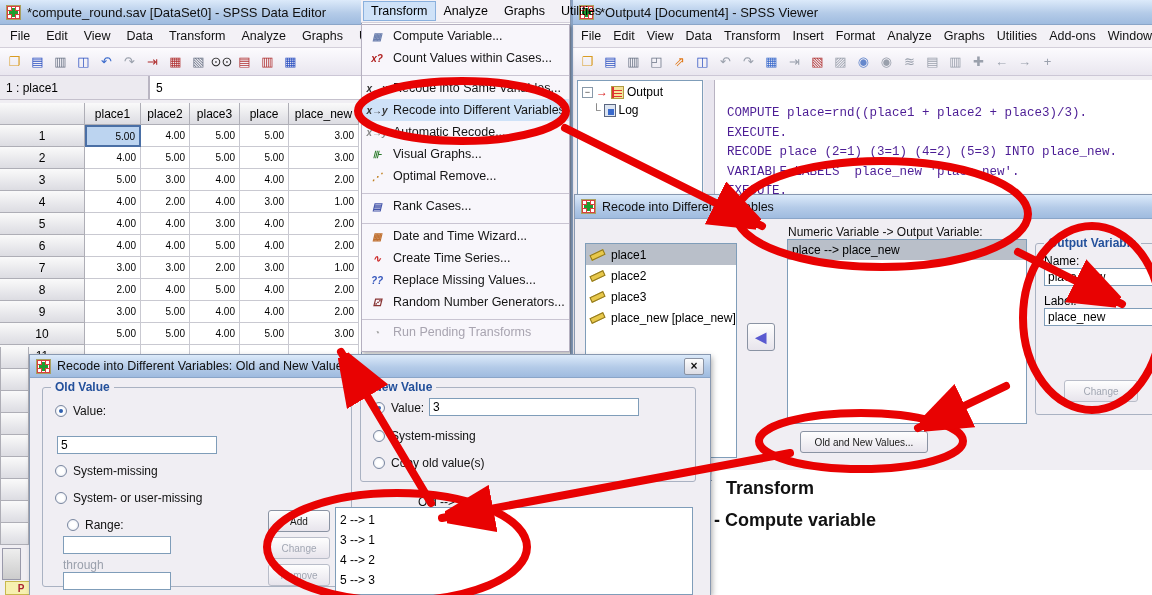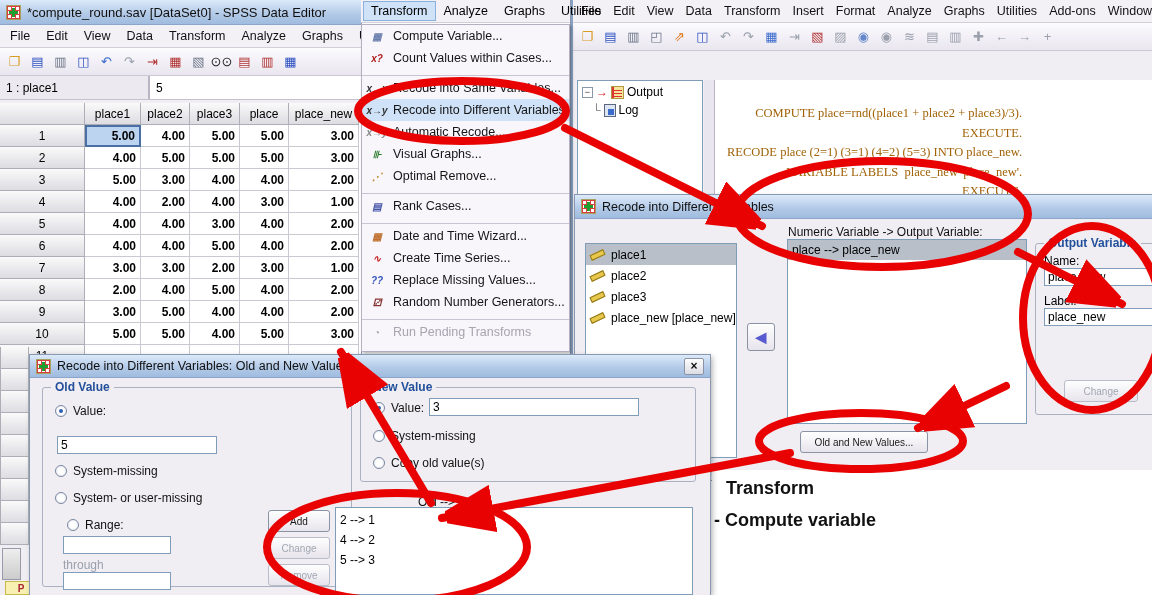--- a/index.html
+++ b/index.html
@@ -43,22 +43,22 @@
   #editor { left:0; top:0; width:361px; height:595px; z-index:1; }
   #editor .cellref { display:flex; height:24px; border-bottom:1px solid #c5c1cd; }
   #editor .cellref .ref { width:150px; background:#eceaf0; border-right:2px solid #b9b5c2;
     font-size:12px; display:flex; align-items:center; padding:0 6px; }
   #editor .cellref .val { flex:1; background:#fff; font-size:12px; display:flex; align-items:center; padding:0 6px; }
   .grid { position:absolute; left:0; top:103px; width:361px; background:#fff; }
   .trow { display:flex; height:22px; }
   .th, .rh { background:linear-gradient(#fafafa,#dcdce2); border-right:1px solid #aeaeb6;
     border-bottom:1px solid #aeaeb6; font-size:12px; display:flex; align-items:center; justify-content:center; }
   .hdr .th { height:22px; }
-  .td { border-right:1px solid #c9c9d1; border-bottom:1px solid #c9c9d1; font-size:12px;
-    display:flex; align-items:center; justify-content:flex-end; padding-right:4px; background:#fff;font-weight:bold; }
+  .td { border-right:1px solid #c9c9d1; border-bottom:1px solid #c9c9d1; font-size:10px;
+    display:flex; align-items:center; justify-content:flex-end; padding-right:4px; background:#fff; }
   .w-rh{width:85px;} .w-c0{width:56px;} .w-c1{width:49px;} .w-c2{width:50px;} .w-c3{width:49px;} .w-c4{width:70px;}
   .cell-selected { background:#bcd4f0; border:2px solid #4a6fa5; }
   .stub { position:absolute; left:0; top:347px; width:29px; }
   .stub div { height:22px; background:linear-gradient(#fafafa,#dcdce2); border:1px solid #aeaeb6; border-top:none; }
   .sb-frag { position:absolute; left:2px; top:548px; width:19px; height:32px; background:linear-gradient(#eee,#ccc);
     border:1px solid #99a; }
   .task-frag { position:absolute; left:5px; top:581px; width:32px; height:14px; background:#f7f0b0;
     border:1px solid #c9b84e; font-size:10px; font-weight:bold; color:#a23; display:flex; align-items:center; justify-content:center; }
 
   
@@ -85,22 +85,22 @@
     text-align:center; color:#333; flex:0 0 auto; }
   .tree-arrow { color:#d81616; font-weight:bold; font-size:12px; }
   .out-icon { width:13px; height:13px; background:#f5e49a; border:1px solid #b09a40; flex:0 0 auto;
     background-image:repeating-linear-gradient(0deg,transparent 0 2px,#d33 2px 3px), linear-gradient(#d33,#d33);
     background-size:8px 11px,2px 13px; background-position:2px 1px,0 0; background-repeat:no-repeat; }
   .log-icon { width:12px; height:13px; background:#dde5f1; border:1px solid #5a6680; flex:0 0 auto; position:relative; }
   .log-icon::after { content:""; position:absolute; right:1px; bottom:1px; width:6px; height:6px; background:#3a6acc; }
   .tree-elbow { color:#777; font-size:12px; margin-left:10px; }
   .vdivider { position:absolute; left:131px; top:80px; width:11px; height:360px; background:#e9e6ef; border-right:1px solid #b8b3c2; }
   .synpane { position:absolute; left:142px; top:80px; width:439px; height:395px; background:#fff; }
-  .syntax { position:absolute; left:12px; top:24px; font-family:Liberation Serif, serif;
-    font-size:12.5px; line-height:19.5px; color:#a16207;text-align:right; }
+  .syntax { position:absolute; left:12px; top:24px; font-family:Liberation Mono, monospace;
+    font-size:12.5px; line-height:19.5px; color:#4c1d95; }
   .syntax div { white-space:pre; }
 
   
   #recode { left:575px; top:195px; width:590px; height:275px; z-index:4; box-shadow:2px 2px 5px rgba(0,0,0,.3); }
   #recode .titlebar { height:24px; font-size:12.5px; }
   .varlist { position:absolute; left:10px; top:48px; width:152px; height:215px; background:#fff; border:1px solid #7f9db9; }
   .vitem { height:21px; display:flex; align-items:center; gap:6px; padding:0 4px; font-size:12px; white-space:nowrap; }
   .vitem.first-sel { background:#b9bfc9; }
   .ruler-icon { width:15px; height:6px; background:#e8c84a; border:1px solid #907820; transform:rotate(-25deg); flex:0 0 auto; }
   .move-btn { position:absolute; left:172px; top:128px; width:28px; height:28px; font-size:14px; color:#5a5ad0; font-weight:bold; }
@@ -396,20 +396,24 @@
         </div>
 
         <div class="mi is-dis">
           <span class="mi-ico" style="color: rgb(170, 170, 170);">◔</span>
           <span class="mi-label">Run Pending Transforms</span>
         </div>
       </div>
   </div>
 
   <div class="win" id="viewer">
+    <div class="titlebar">
+      <span class="spss-icon"></span>
+      <span>*Output4 [Document4] - SPSS Viewer</span>
+    </div>
     <div class="menubar">
 
     <span class="m">File</span>
         <span class="m">Edit</span>
         <span class="m">View</span>
         <span class="m">Data</span>
         <span class="m">Transform</span>
         <span class="m">Insert</span>
         <span class="m">Format</span>
         <span class="m">Analyze</span>
@@ -561,20 +565,21 @@
       </div>
     </div>
 
     <div class="onlabel">Old --&gt; New:</div>
     <div class="btn onbtn" style="top:155px;">Add</div>
     <div class="btn onbtn disabled" style="top:182px;">Change</div>
     <div class="btn onbtn disabled" style="top:209px;">Remove</div>
     <div class="pairs">
 
     <div>2 --&gt; 1</div>
+        <div>3 --&gt; 1</div>
         <div>4 --&gt; 2</div>
         <div>5 --&gt; 3</div>
       </div>
   </div>
 
   <div id="notes">
     <div class="h">Transform</div>
     <div class="l1">- Compute variable</div>
   </div>
 

